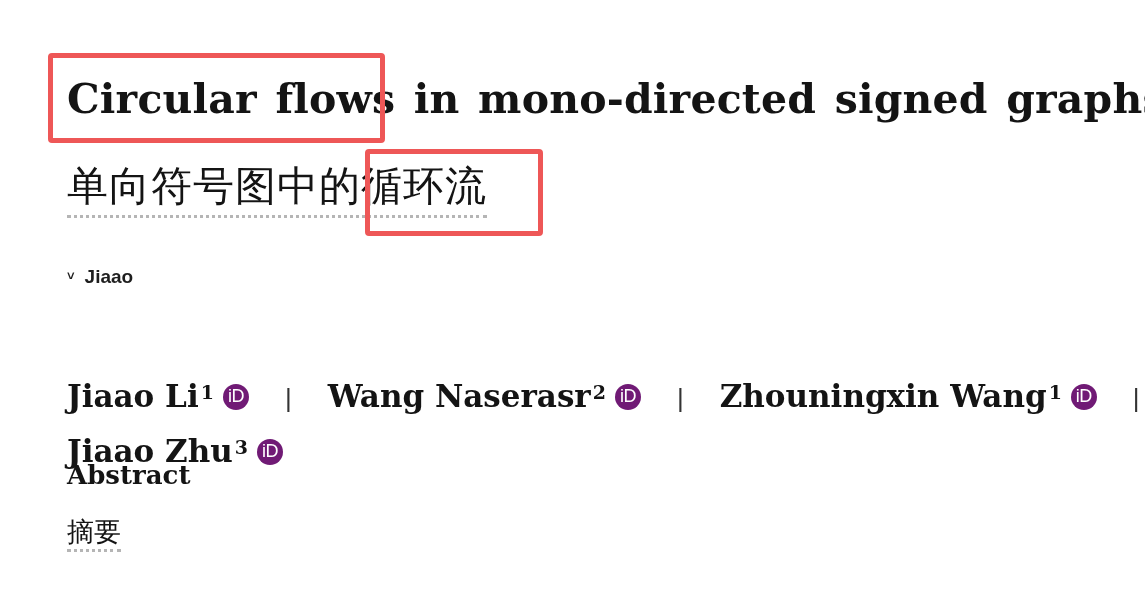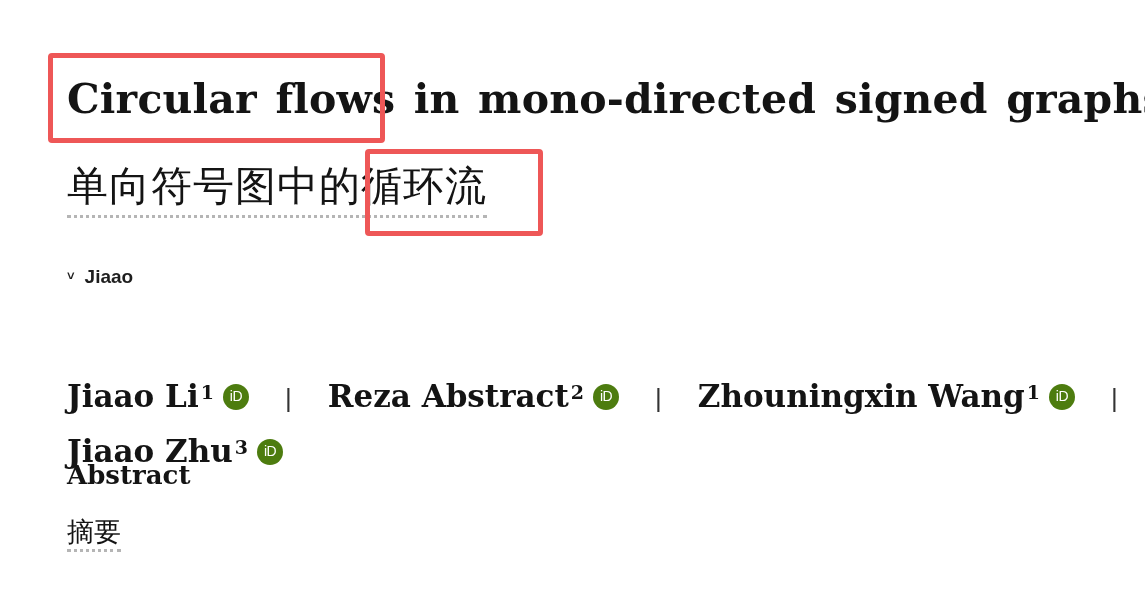--- a/index.html
+++ b/index.html
@@ -90,24 +90,24 @@
       top: -4px;
       margin-left: 2px;
     }
     .orcid {
       display: inline-flex;
       align-items: center;
       justify-content: center;
       width: 26px;
       height: 26px;
       border-radius: 50%;
-      background: #4d7c0f;
+      background: #701a75;
       color: #ffffff;
       font-family: "Liberation Sans", "DejaVu Sans", sans-serif;
-      font-size: 14px;
+      font-size: 18px;
       font-weight: normal;
       margin-left: 9px;
       letter-spacing: -0.5px;
       cursor: pointer;
     }
     .sep {
       display: inline-block;
       font-family: "Liberation Sans", sans-serif;
       font-weight: normal;
       font-size: 26px;
@@ -150,21 +150,21 @@
   <span class="chev">˅</span>
   <span>Jiaao</span>
 </div>
 
 <div class="authors">
   <span class="author">
     <span>Jiaao Li</span>
       <sup>1</sup>
     <span class="orcid">iD</span>
   </span><span class="sep">|</span><span class="author">
-    <span>Reza Abstract</span>
+    <span>Wang Naserasr</span>
       <sup>2</sup>
     <span class="orcid">iD</span>
   </span><span class="sep">|</span><span class="author">
     <span>Zhouningxin Wang</span>
       <sup>1</sup>
     <span class="orcid">iD</span>
   </span><span class="sep" style="margin-right:0;">|</span><br>
   <span class="author">
     <span>Jiaao Zhu</span>
       <sup>3</sup>

